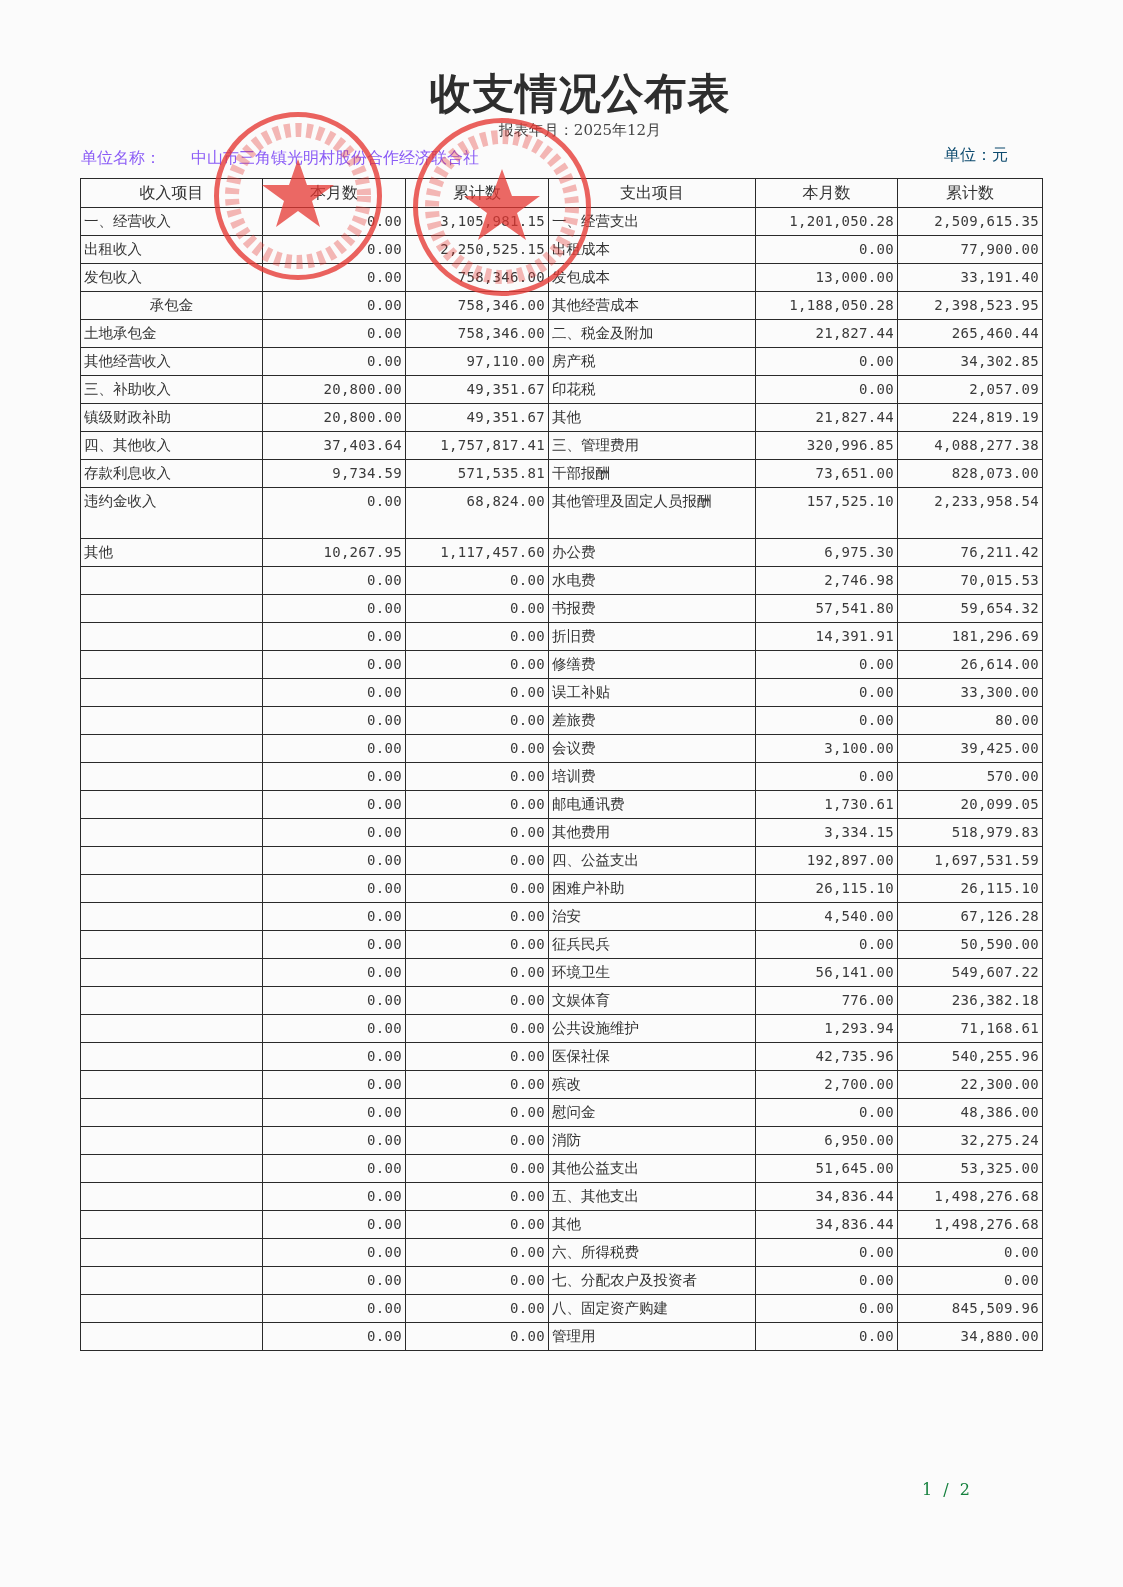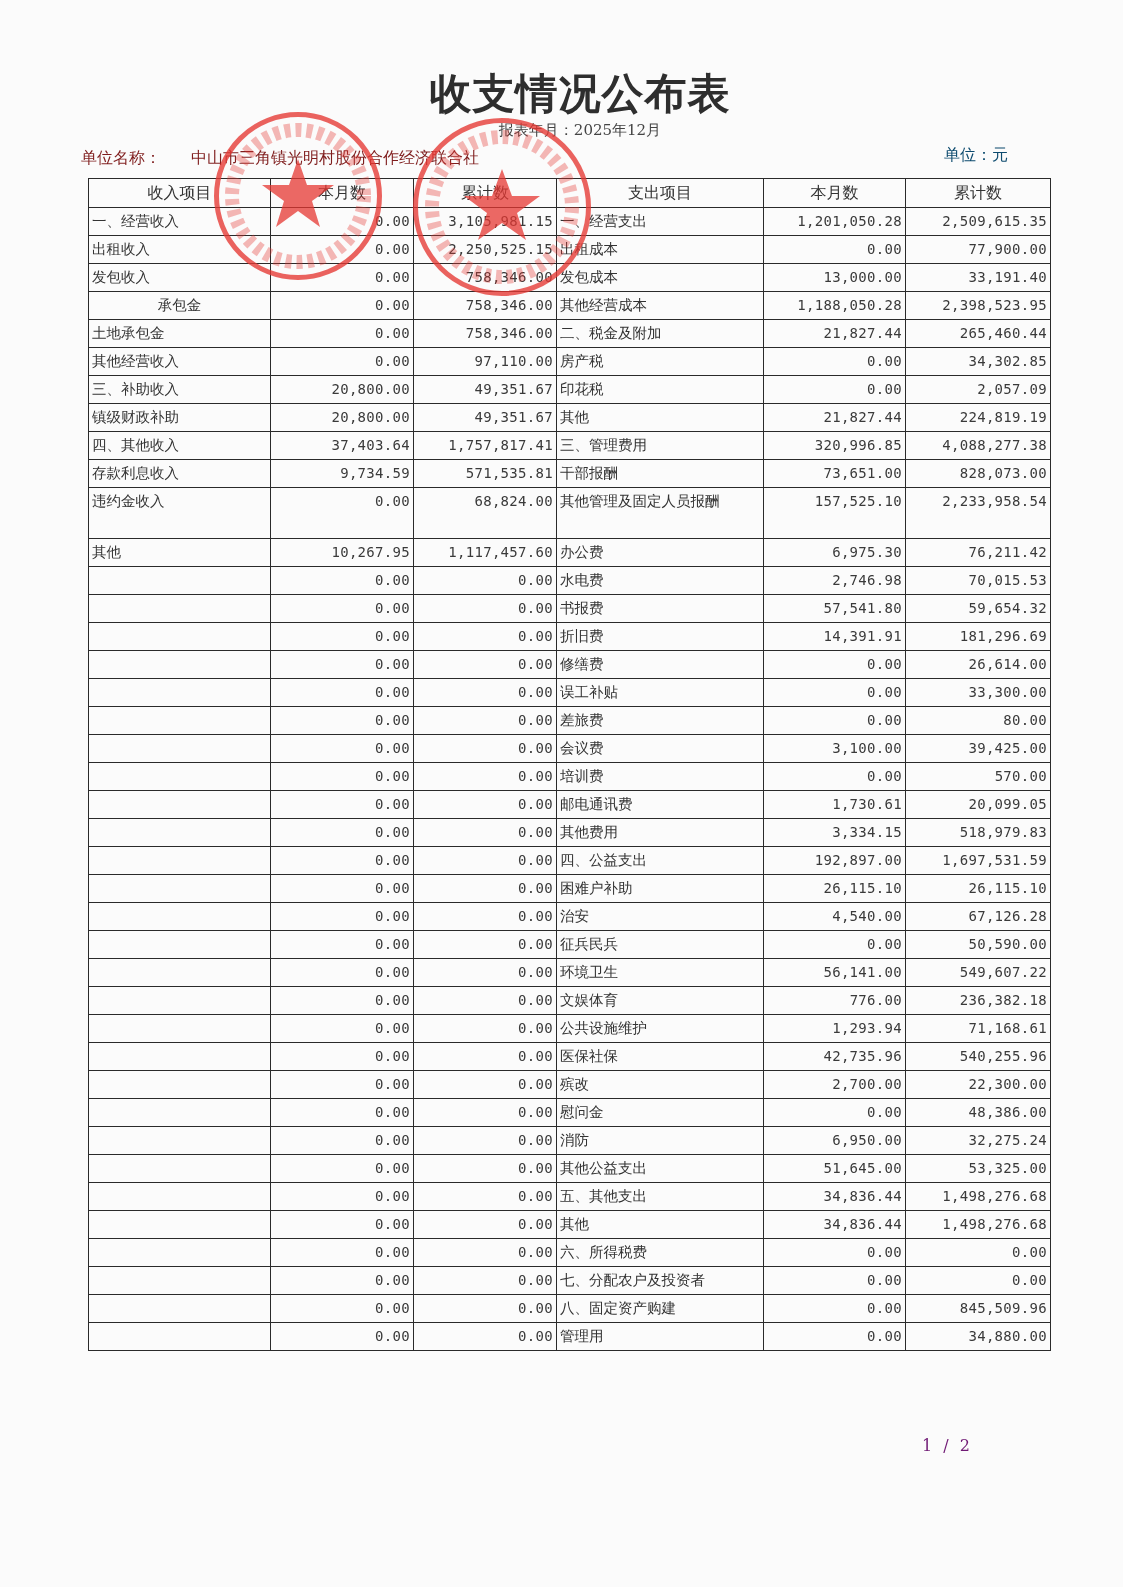--- a/index.html
+++ b/index.html
@@ -12,28 +12,28 @@
   .title {
     position: absolute; left: 0; width: 1160px; top: 66px; text-align: center;
     font-family: "DejaVu Sans", "Liberation Sans", sans-serif;
     font-size: 42px; font-weight: bold; color: #2e2e2e; letter-spacing: 1px;
   }
   .subtitle {
     position: absolute; left: 0; width: 1160px; top: 121px; text-align: center;
     font-size: 15px; color: #444;
   }
   .unit-name {
-    position: absolute; left: 81px; top: 148px; font-size: 16px; color: #7f1d1d;
+    position: absolute; left: 81px; top: 148px; font-size: 16px; color: #8b5cf6;
   }
   .unit-name .val { margin-left: 30px; }
   .unit-label {
     position: absolute; left: 944px; top: 145px; font-size: 16px; color: #0c4a6e;
   }
   table.report {
-    position: absolute; left: 88px; top: 178px; width: 962px;
+    position: absolute; left: 80px; top: 178px; width: 962px;
     border-collapse: collapse; table-layout: fixed;
     font-size: 14.5px;
     padding-left: 16px;
   }
   table.report td, table.report th {
     border: 1.5px solid #2a2a2a; height: 27px; padding: 0 3px;
     font-weight: normal; vertical-align: top; line-height: 27px;
     overflow: hidden; white-space: nowrap;
   }
   table.report th { text-align: center; font-size: 16px; height: 28px; line-height: 28px; }
@@ -42,21 +42,21 @@
     font-size: 14px; color: #3a3a3a; letter-spacing: 0.3px;
   }
   td.name { color: #333; }
   td.l0 { padding-left: 3px; }
   td.l1 { padding-left: 34px; }
   td.l2 { padding-left: 50px; text-align: center; }
   td.l3 { padding-left: 58px; }
   tr.tall td { height: 50px; }
   td.wrap { white-space: normal; line-height: 26px; padding-right: 6px; }
   .page-num {
-    position: absolute; left: 922px; top: 1436px; font-size: 16px; color: #701a75; letter-spacing: 3px;
+    position: absolute; left: 922px; top: 1480px; font-size: 16px; color: #15803d; letter-spacing: 3px;
   }
   .stamp {
     position: absolute; border-radius: 50%; border: 5px solid rgba(230,55,50,0.78);
     pointer-events: none;
   }
   .stamp svg { position: absolute; left: 0; top: 0; }
 </style>
 </head>
 <body>
 

